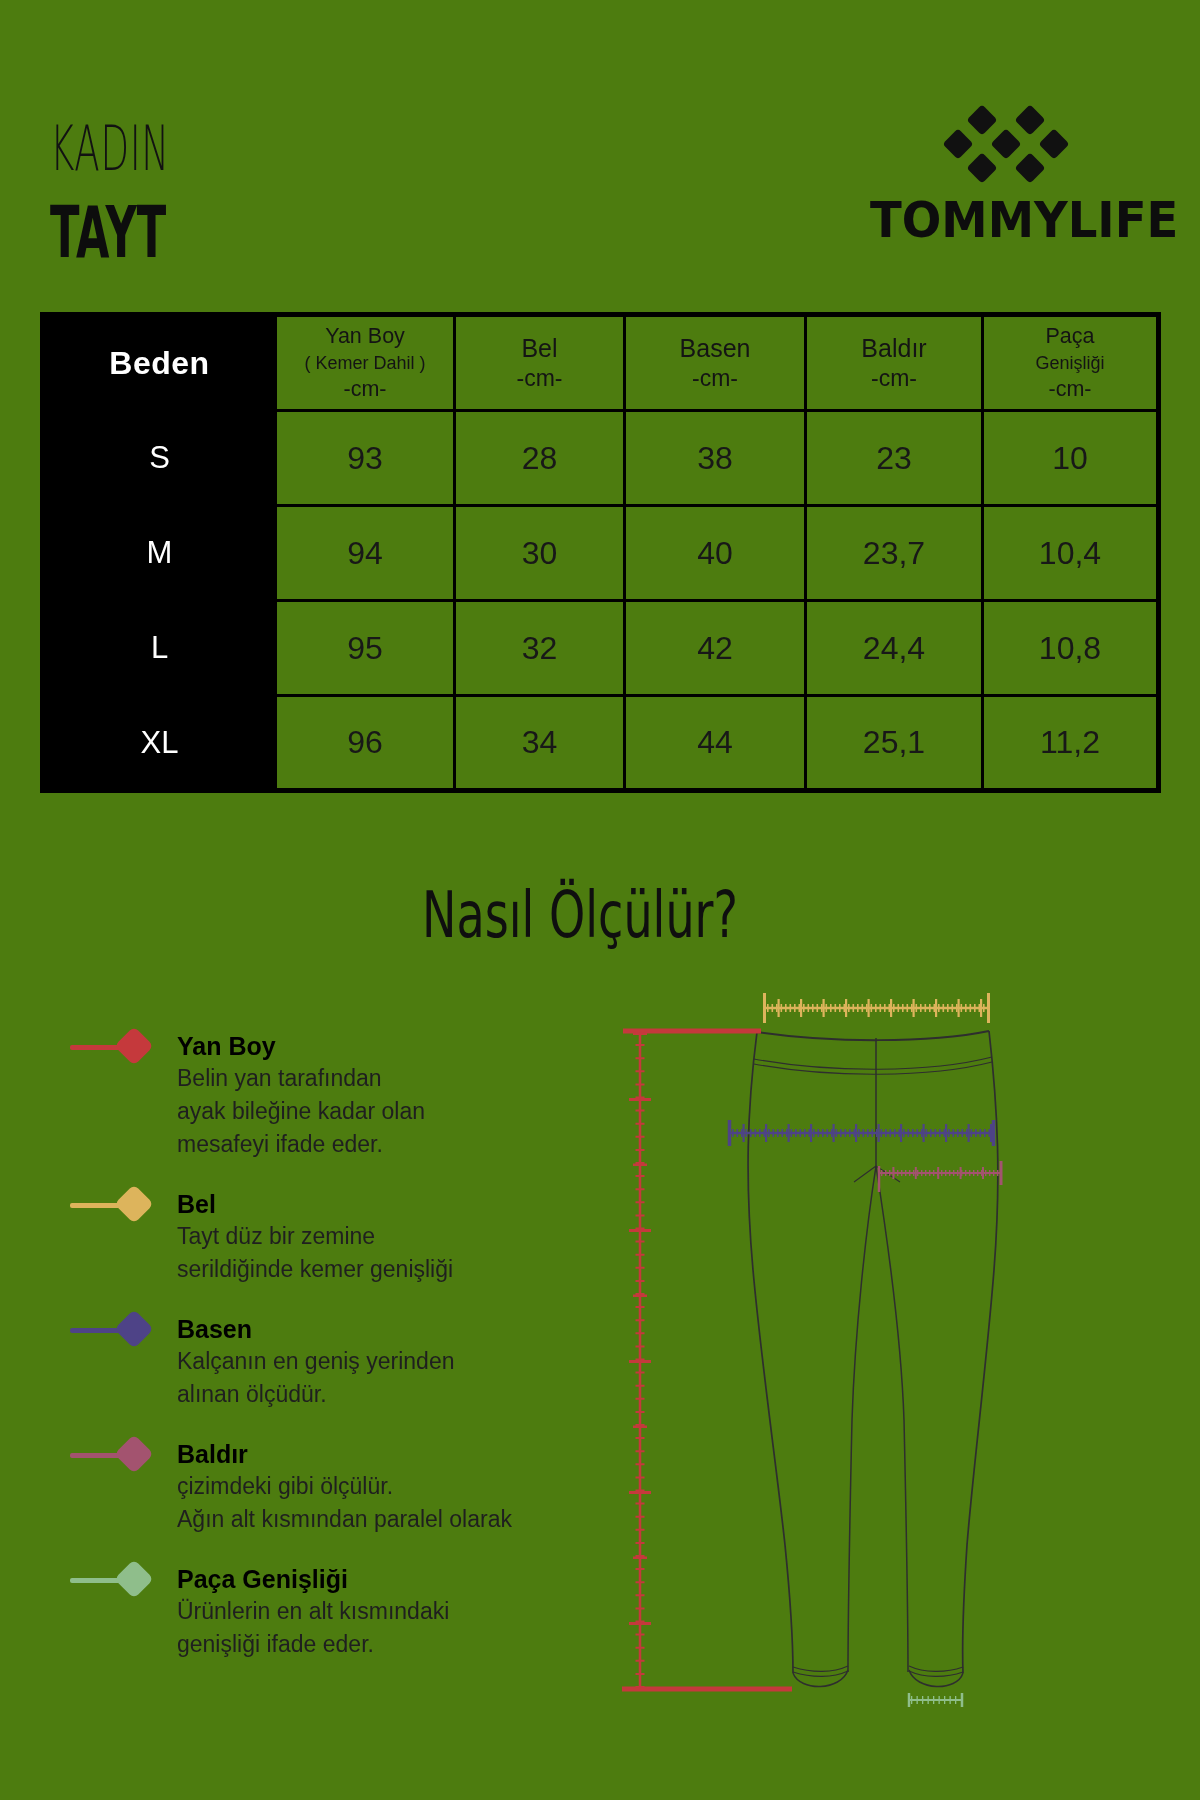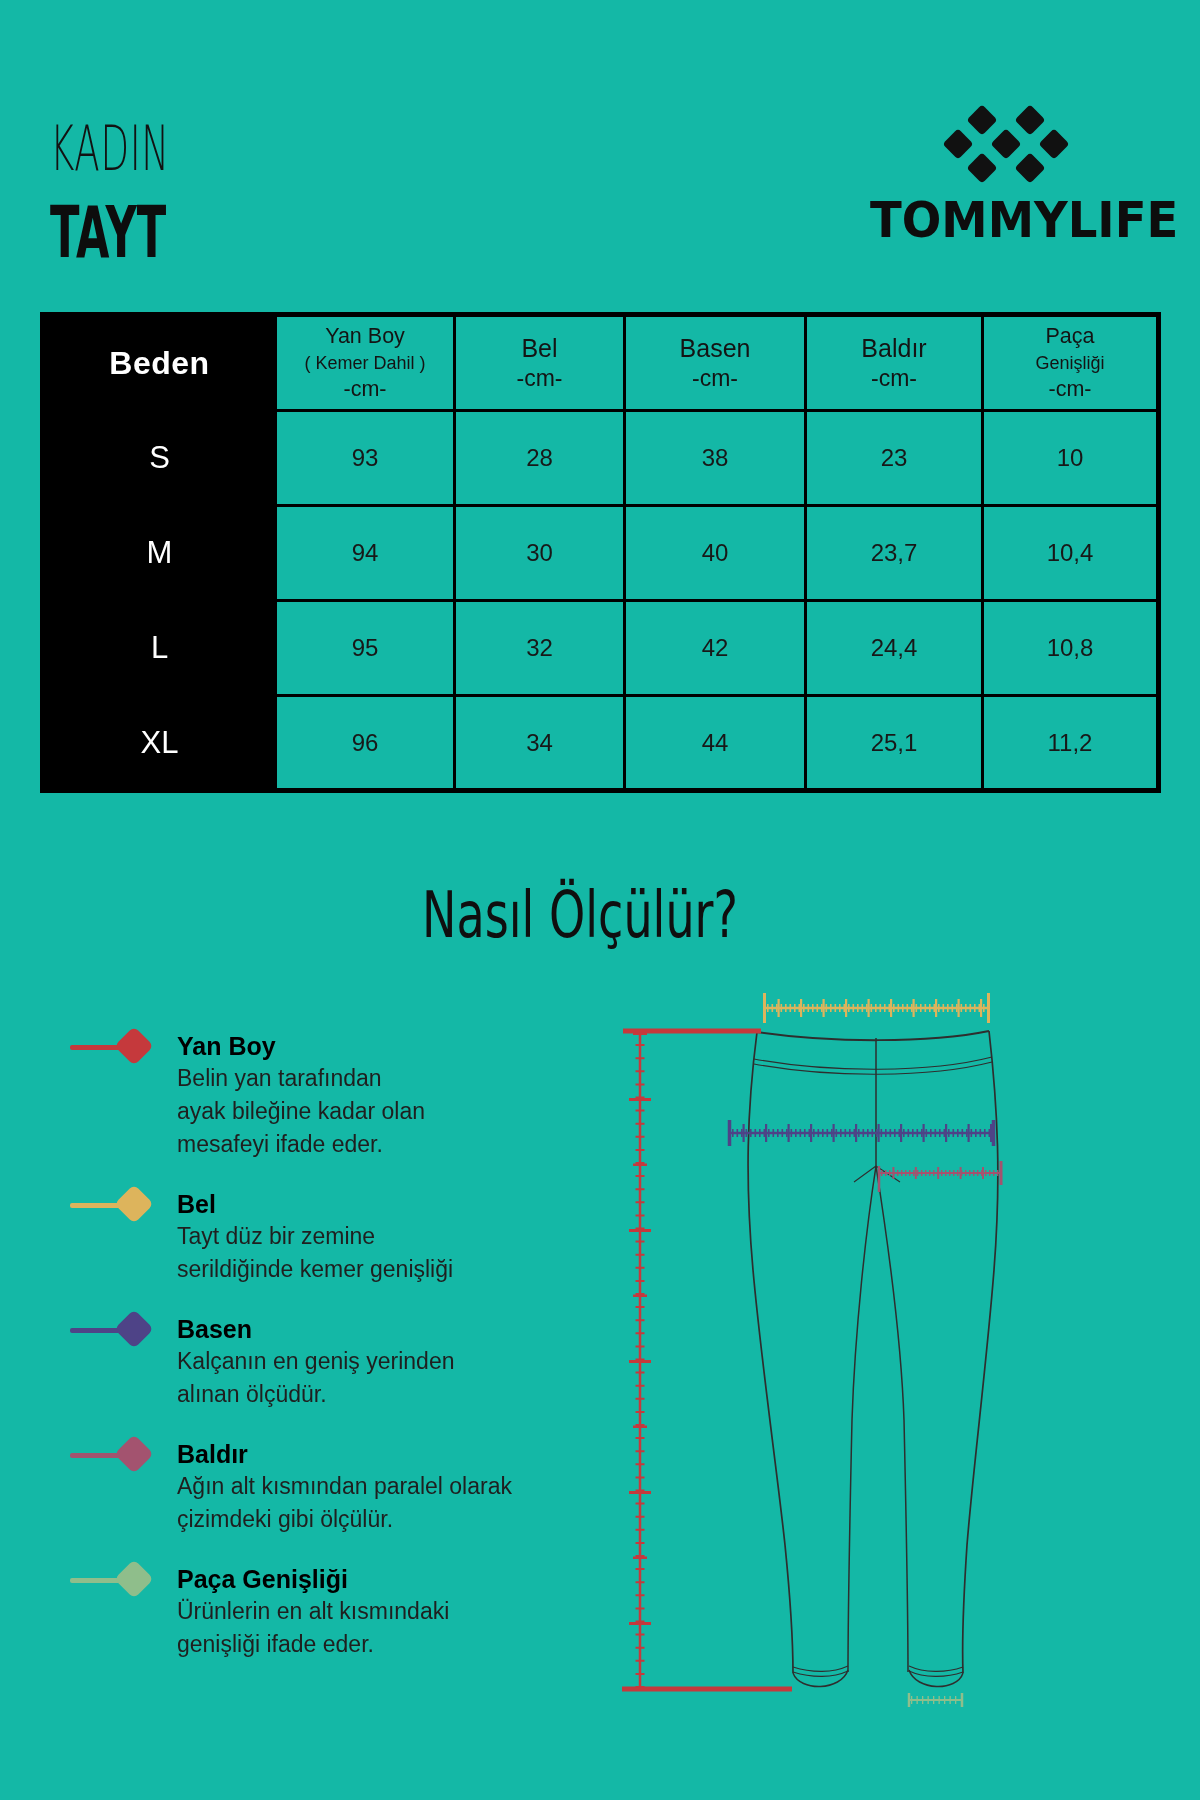--- a/index.html
+++ b/index.html
@@ -1,16 +1,16 @@
 <!DOCTYPE html>
 <html><head>
 <meta charset="utf-8">
 <style>
   html,body{margin:0;padding:0;background:#fff;}
-  .page{position:relative;width:1200px;height:1800px;background:#14b8a6;overflow:hidden;
+  .page{position:relative;width:1200px;height:1800px;background:#4d7c0f;overflow:hidden;
         font-family:"Liberation Sans",sans-serif;color:#111;}
 
   
   .kadin{position:absolute;left:50px;top:118px;font-size:62px;font-weight:300;line-height:1;
          letter-spacing:1px;transform:scaleX(.6);transform-origin:0 0;color:#121212;
          font-family:"DejaVu Sans",sans-serif;}
   .tayt{position:absolute;left:50px;top:196px;font-size:72px;font-weight:800;line-height:1;
         transform:scaleX(.6);transform-origin:0 0;color:#0d0d0d;
         font-family:"DejaVu Sans",sans-serif;}
   .logo-mark{position:absolute;left:940px;top:96px;}
@@ -26,21 +26,21 @@
   .size-table thead tr{height:96px;}
   .size-table tbody tr{height:95px;}
   .size-table .blackcol{background:#000;color:#fff;border-color:#000;}
   .corner-label{font-size:32px;font-weight:700;letter-spacing:.5px;}
   .size-label{font-size:31px;font-weight:400;}
   .hd-title{display:block;font-size:25px;font-weight:500;line-height:31px;color:#141414;}
   .hd-sub{display:block;font-size:18px;font-weight:400;line-height:26px;color:#141414;}
   .hd-unit{display:block;font-size:23px;font-weight:400;line-height:29px;color:#141414;}
   th.compact .hd-title{font-size:21.5px;line-height:27px;}
   th.compact .hd-unit{font-size:21.5px;line-height:27px;}
-  .val{font-size:24px;color:#181818;}
+  .val{font-size:32px;color:#181818;}
 
   
   .how-title{position:absolute;left:280px;top:880px;width:600px;text-align:center;
         font-size:64px;font-weight:500;line-height:1.1;transform:scaleX(.72);
         transform-origin:50% 0;color:#0f0f0f;font-family:"DejaVu Sans",sans-serif;}
 
   .legend{position:absolute;left:62px;top:1030px;width:480px;}
   .l-item{display:flex;align-items:flex-start;margin-bottom:27px;}
   .marker{position:relative;width:115px;height:42px;flex:none;}
   .m-line{position:absolute;left:8px;top:15px;width:50px;height:5px;border-radius:2px;}
@@ -195,22 +195,22 @@
       </div>
     </div>
 
     <div class="l-item">
       <div class="marker">
         <span class="m-line" style="background: rgb(163, 83, 111);"></span>
         <span class="m-diamond" style="background: rgb(163, 83, 111);"></span>
       </div>
       <div class="l-text">
         <div class="l-title">Baldır</div>
+        <div class="l-line">çizimdeki gibi ölçülür.</div>
         <div class="l-line">Ağın alt kısmından paralel olarak</div>
-        <div class="l-line">çizimdeki gibi ölçülür.</div>
       </div>
     </div>
 
     <div class="l-item">
       <div class="marker">
         <span class="m-line" style="background: rgb(143, 190, 139);"></span>
         <span class="m-diamond" style="background: rgb(143, 190, 139);"></span>
       </div>
       <div class="l-text">
         <div class="l-title">Paça Genişliği</div>

